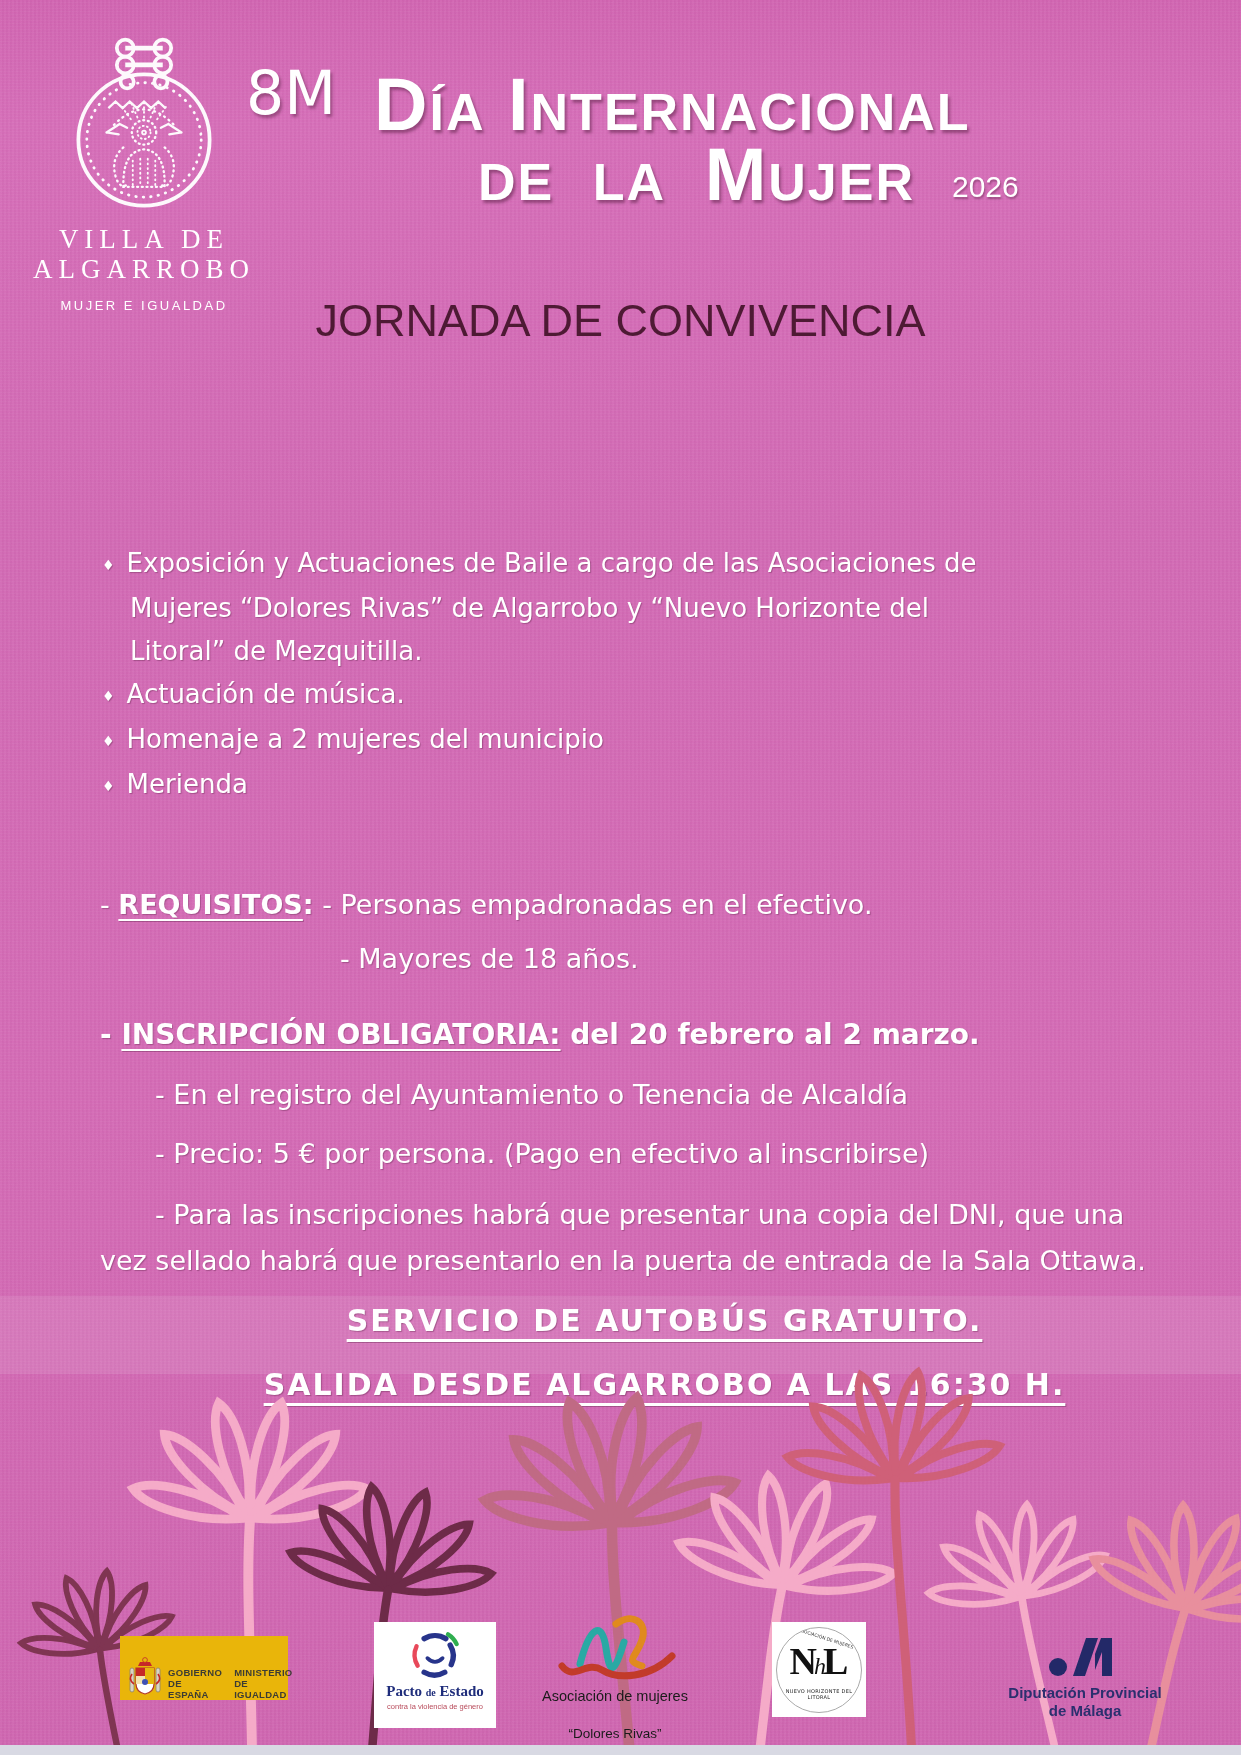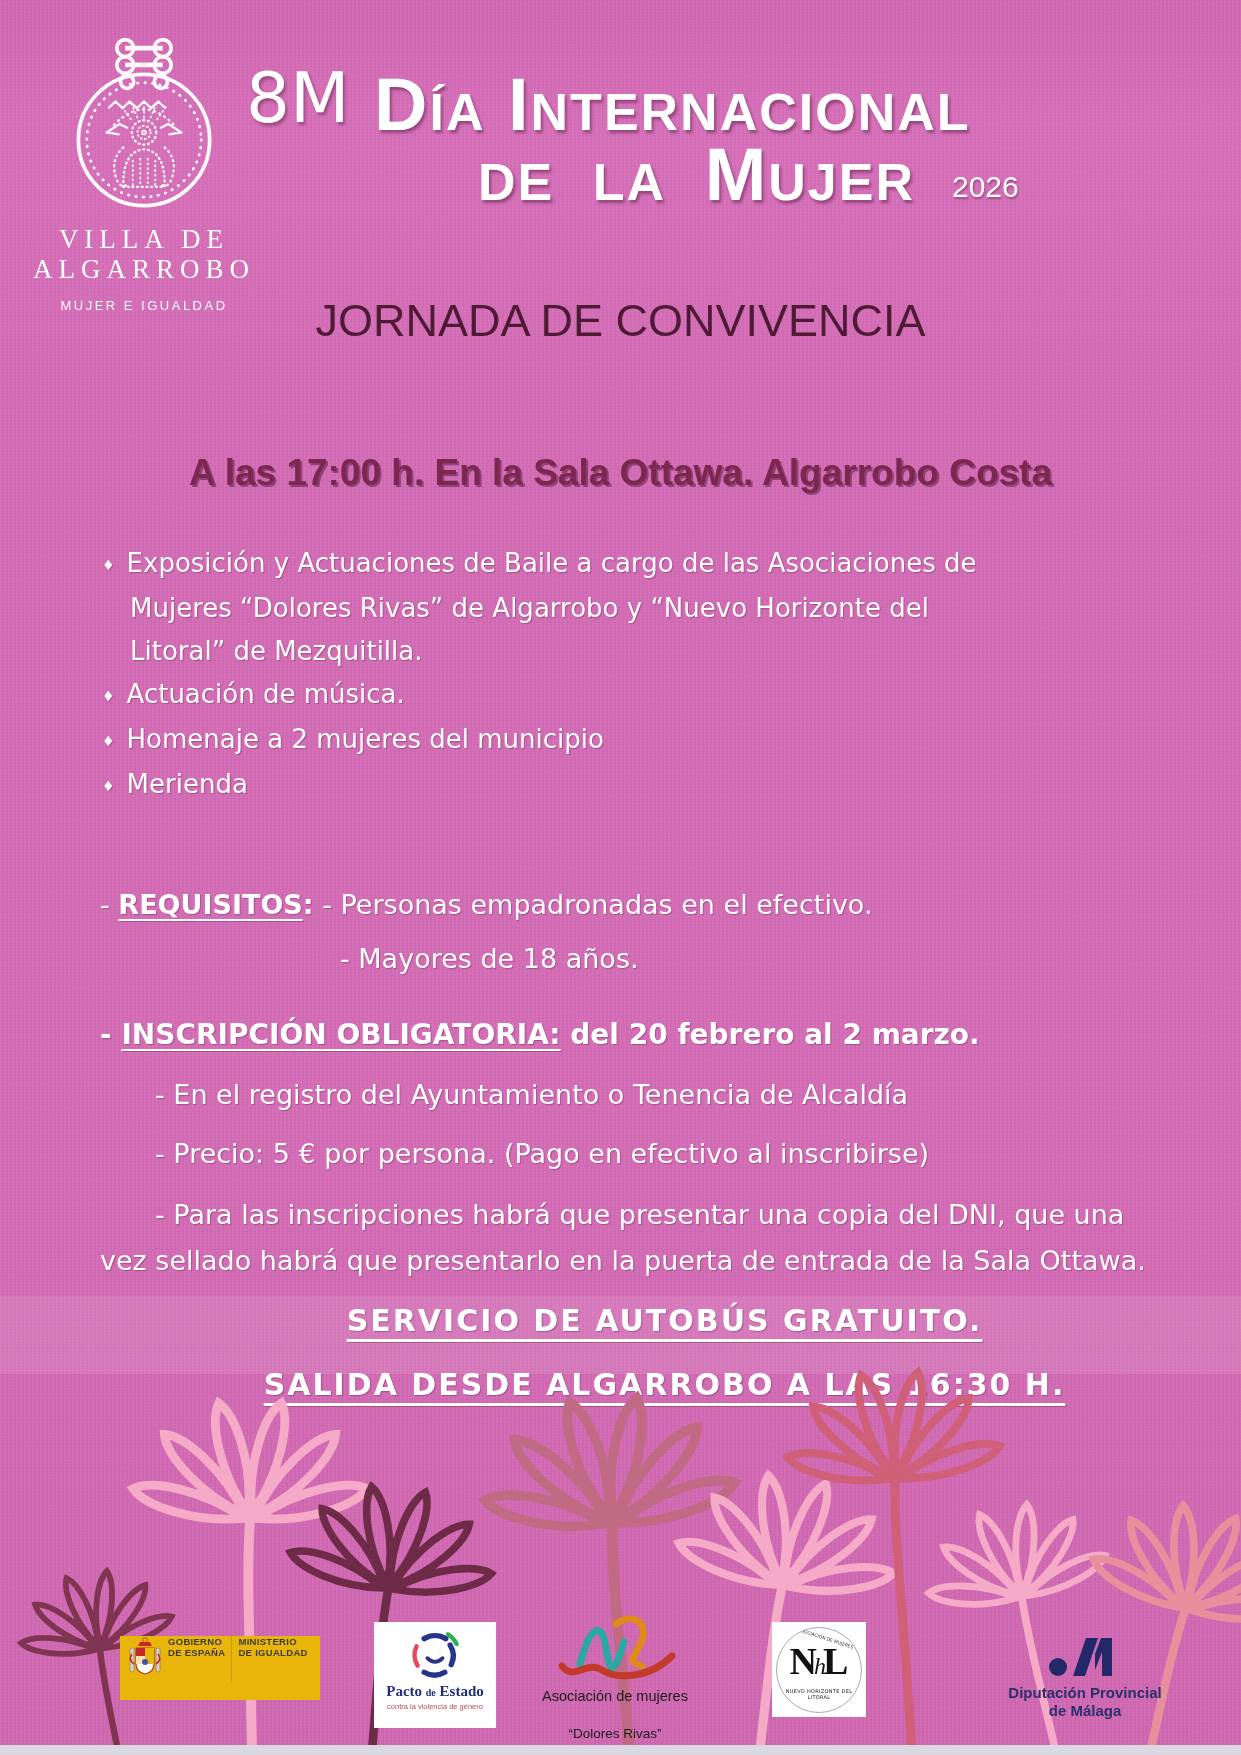--- a/index.html
+++ b/index.html
@@ -15,21 +15,21 @@
   .noise{position:absolute;inset:0;mix-blend-mode:soft-light;opacity:.5;pointer-events:none;}
   .band{position:absolute;left:0;width:100%;background:rgba(255,255,255,.10);}
   .bottom-strip{position:absolute;left:0;top:1745px;width:100%;height:10px;background:#d8d9e3;}
 
   
   .brand{position:absolute;left:28px;top:34px;width:232px;text-align:center;color:#fff;}
   .brand .org{font-family:"Liberation Serif",serif;font-size:27px;letter-spacing:6px;line-height:30px;margin-top:6px;}
   .brand .dept{font-size:13px;letter-spacing:2.5px;margin-top:14px;font-family:"Liberation Sans",sans-serif;}
 
   
-  .tag8m{position:absolute;left:246px;top:58px;color:#fff;font-size:69px;font-family:"DejaVu Sans",sans-serif;
+  .tag8m{position:absolute;left:246px;top:58px;color:#fff;font-size:60px;font-family:"DejaVu Sans",sans-serif;
     font-weight:400;text-shadow:2px 3px 3px rgba(70,20,50,.4);}
   .htitle{position:absolute;color:#fff;font-family:"Liberation Sans",sans-serif;font-weight:bold;
     font-variant:small-caps;font-size:74px;letter-spacing:2px;text-shadow:2px 3px 3px rgba(70,20,50,.45);white-space:nowrap;}
   .htitle.l1{left:374px;top:62px;}
   .htitle.l2{left:478px;top:132px;word-spacing:16px;}
   .hyear{position:absolute;left:952px;top:170px;color:#fff;font-size:30px;font-family:"Liberation Sans",sans-serif;
     text-shadow:1px 2px 2px rgba(70,20,50,.4);}
 
   
   .event-title{position:absolute;left:0;top:292px;width:1241px;text-align:center;color:#4e1a34;
@@ -56,22 +56,22 @@
   .inscripcion .para{text-indent:55px;line-height:46px;margin-top:-2px;}
 
   .bus{position:absolute;left:0;top:1303px;width:1241px;text-align:center;font-size:30px;font-weight:bold;letter-spacing:2px;padding-left:44px;}
   .bus .l{display:inline-block;text-decoration:underline;text-decoration-thickness:2.5px;text-underline-offset:8px;}
   .bus .l2{margin-top:29px;}
 
   
   .flowers{position:absolute;left:0;top:1275px;pointer-events:none;}
 
   
-  .gob-box{position:absolute;left:120px;top:1636px;width:200px;height:64px;background:#e9b50a;
-    display:flex;align-items:flex-start;}
+  .gob-box{position:absolute;left:120px;top:1636px;width:168px;height:64px;background:#e9b50a;
+    display:flex;align-items:flex-end;}
   .gob-box .coat{margin-left:8px;flex:0 0 auto;}
   .gob-col{font-family:"Liberation Sans",sans-serif;font-size:9.5px;line-height:11px;color:#3c3c34;
     font-weight:bold;letter-spacing:.3px;padding:0 6px;}
   .gob-div{width:1px;height:46px;background:#c79a06;}
 
   .pacto-box{position:absolute;left:374px;top:1622px;width:122px;height:106px;background:#fff;
     display:flex;flex-direction:column;align-items:center;justify-content:flex-start;}
   .pacto-title{font-family:"Liberation Serif",serif;font-weight:bold;color:#1f2d7b;font-size:15px;line-height:15px;margin-top:2px;}
   .pacto-title .de{font-size:10px;}
   .pacto-sub{font-size:7.5px;color:#b84a5a;margin-top:2px;font-family:"Liberation Sans",sans-serif;}
@@ -142,21 +142,20 @@
   </div>
 
   <div class="tag8m">8M</div>
   <div class="htitle l1">Día Internacional</div>
   <div class="htitle l2">de la Mujer</div>
   <div class="hyear">2026</div>
 
   <div class="event-title">
     <div>JORNADA DE CONVIVENCIA</div>
   </div>
-  <div class="when">A las 17:00 h. En la Sala Ottawa. Algarrobo Costa</div>
 
   <ul class="activities wtxt">
     <li><span class="blt">♦</span><span>Exposición y Actuaciones de Baile a cargo de las Asociaciones de Mujeres “Dolores Rivas” de Algarrobo y “Nuevo Horizonte del Litoral” de Mezquitilla.</span></li>
     <li><span class="blt">♦</span><span>Actuación de música.</span></li>
     <li><span class="blt">♦</span><span>Homenaje a 2 mujeres del municipio</span></li>
     <li><span class="blt">♦</span><span>Merienda</span></li>
   </ul>
 
   <div class="requisitos wtxt">
     <div>

